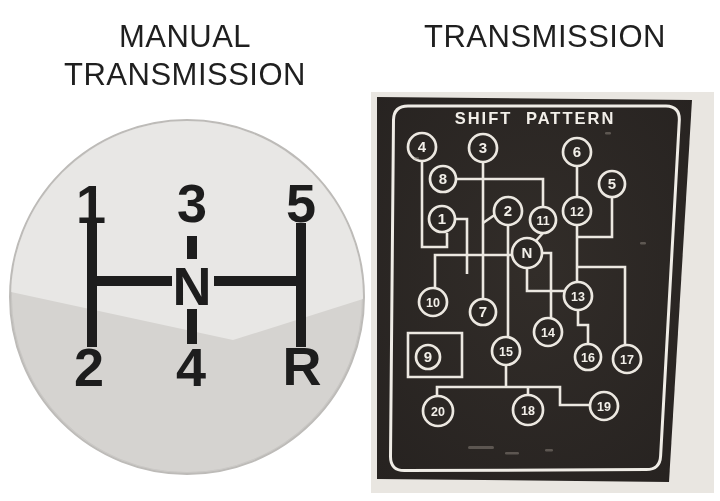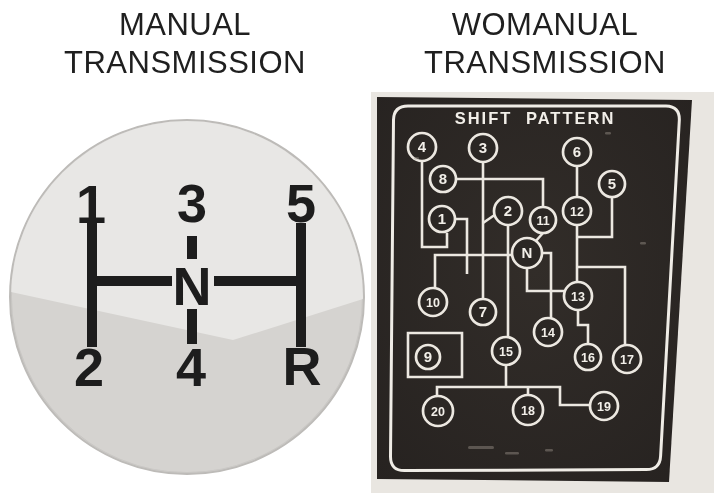--- a/index.html
+++ b/index.html
@@ -1,19 +1,19 @@
 <!DOCTYPE html>
 <html><head>
 <meta charset="utf-8">
 <style>
   html,body{margin:0;padding:0;background:#ffffff;}
   .stage{position:relative;width:720px;height:501px;background:#ffffff;overflow:hidden;
          font-family:"Liberation Sans",sans-serif;}
   
-  .panel-title{position:absolute;top:6px;text-align:center;color:#1f1f1f;
+  .panel-title{position:absolute;top:18px;text-align:center;color:#1f1f1f;
                font-size:31px;line-height:38px;font-weight:400;letter-spacing:.5px;}
   .panel-title.left{left:0;width:370px;}
   .panel-title.right{left:374px;width:342px;}
   
   .knob{position:absolute;left:9px;top:119px;width:356px;height:356px;border-radius:50%;
         background:#d5d3d0;border:2px solid #bdbbb8;box-sizing:border-box;overflow:hidden;
         box-shadow:inset 0 0 0 1px rgba(0,0,0,.06);}
   .knob-upper{position:absolute;left:0;top:0;width:352px;height:352px;background:#e8e7e5;
         clip-path:polygon(0 0,352px 0,352px 178px,222px 219px,0 171px);}
   .bar{position:absolute;background:#1d1d1d;}
@@ -26,21 +26,20 @@
 <body>
 
 <div class="stage">
 
   <div class="panel-title left">
     <div>MANUAL</div>
     <div>TRANSMISSION</div>
   </div>
 
   <div class="panel-title right">
-    <div>WOMANUAL</div>
     <div>TRANSMISSION</div>
   </div>
 
   <div class="knob">
     <div class="knob-upper"></div>
 
     <div class="bar" style="left:76px;top:102px;width:10px;height:124px;"></div>
     <div class="bar" style="left:285px;top:102px;width:10px;height:124px;"></div>
     <div class="bar" style="left:176px;top:115px;width:10px;height:23px;"></div>
     <div class="bar" style="left:176px;top:188px;width:10px;height:35px;"></div>

